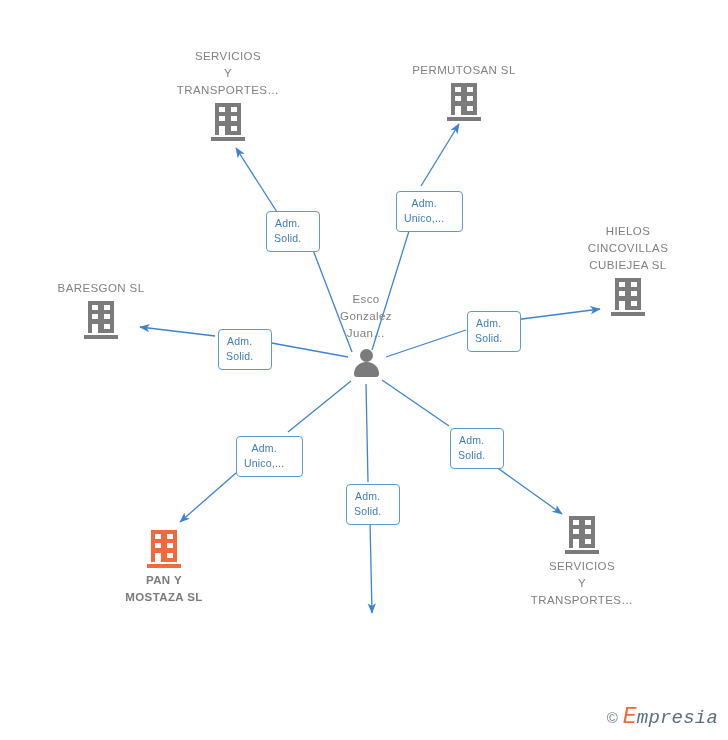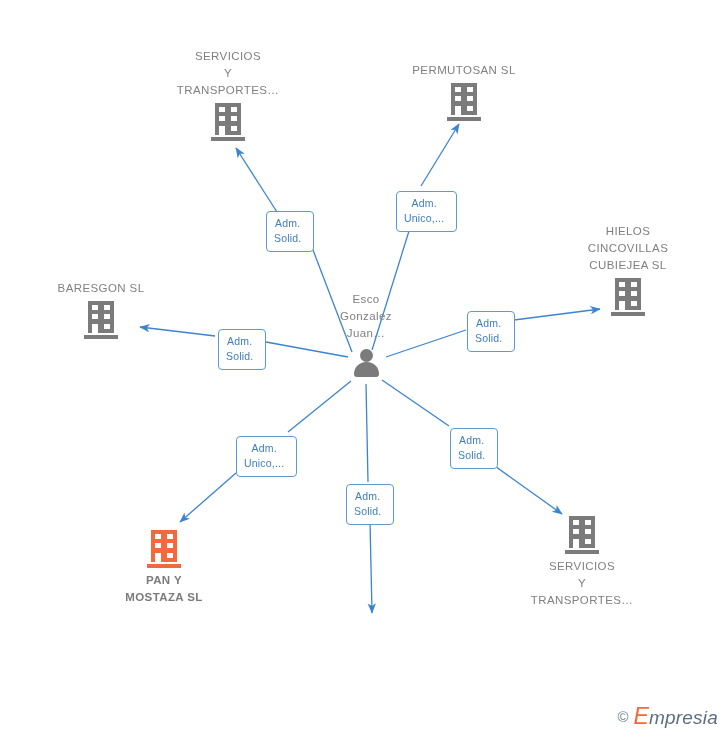--- a/index.html
+++ b/index.html
@@ -118,41 +118,41 @@
   .edge-label {
     position: absolute;
     z-index: 4;
     border: 1px solid #5b9bd5;
     border-radius: 4px;
     background: #ffffff;
     color: #3d7ebf;
     font-size: 10.5px;
     line-height: 15px;
     text-align: center;
-    padding: 4px 12px 5px 7px;
+    padding: 4px 18px 5px 7px;
     white-space: pre-line;
     letter-spacing: .2px;
   }
 
   
   #watermark {
     position: absolute;
     right: 10px;
     bottom: 10px;
     display: flex;
     align-items: center;
     gap: 5px;
     z-index: 5;
   }
   #watermark .copy {
     color: #6b7f93;
     font-size: 15px;
   }
   #watermark .brand {
-    font-family: Liberation Sans, sans-serif;
+    font-family: Liberation Mono, monospace;
     font-style: italic;
     font-size: 19px;
     color: #5c6f82;
     letter-spacing: .2px;
   }
   #watermark .brand .cap {
     color: #f4693b;
     font-size: 23px;
   }
 </style>

